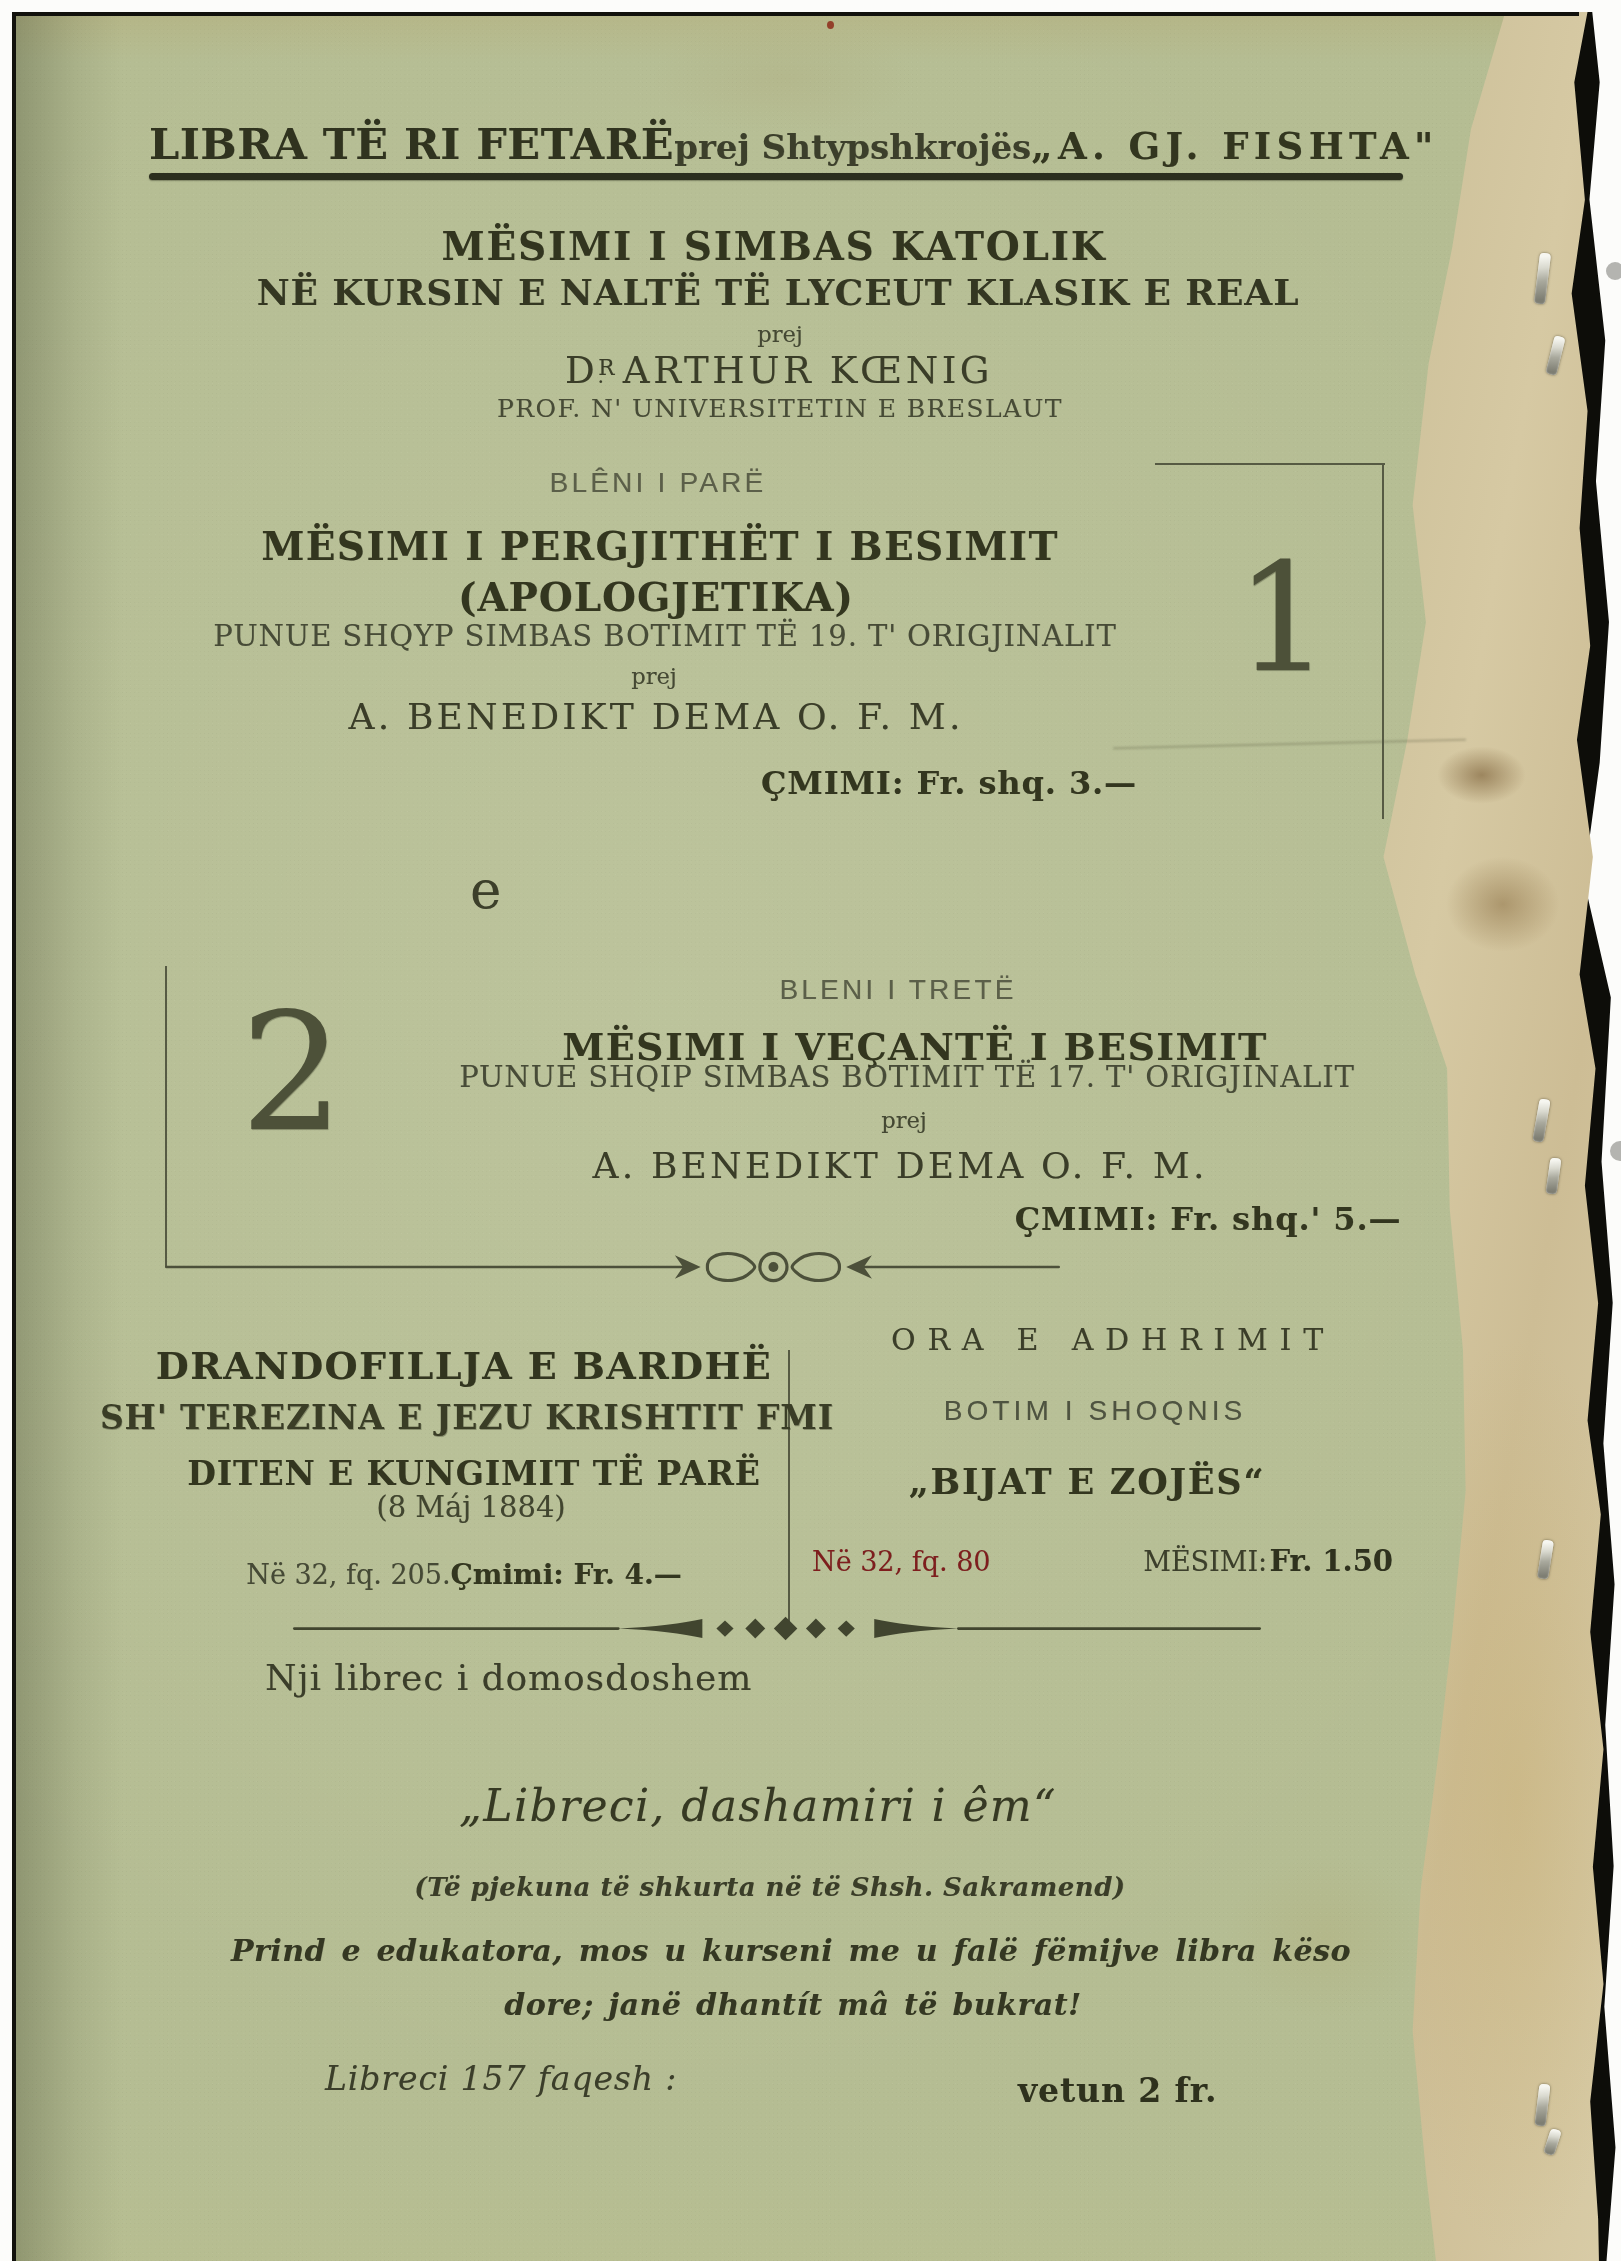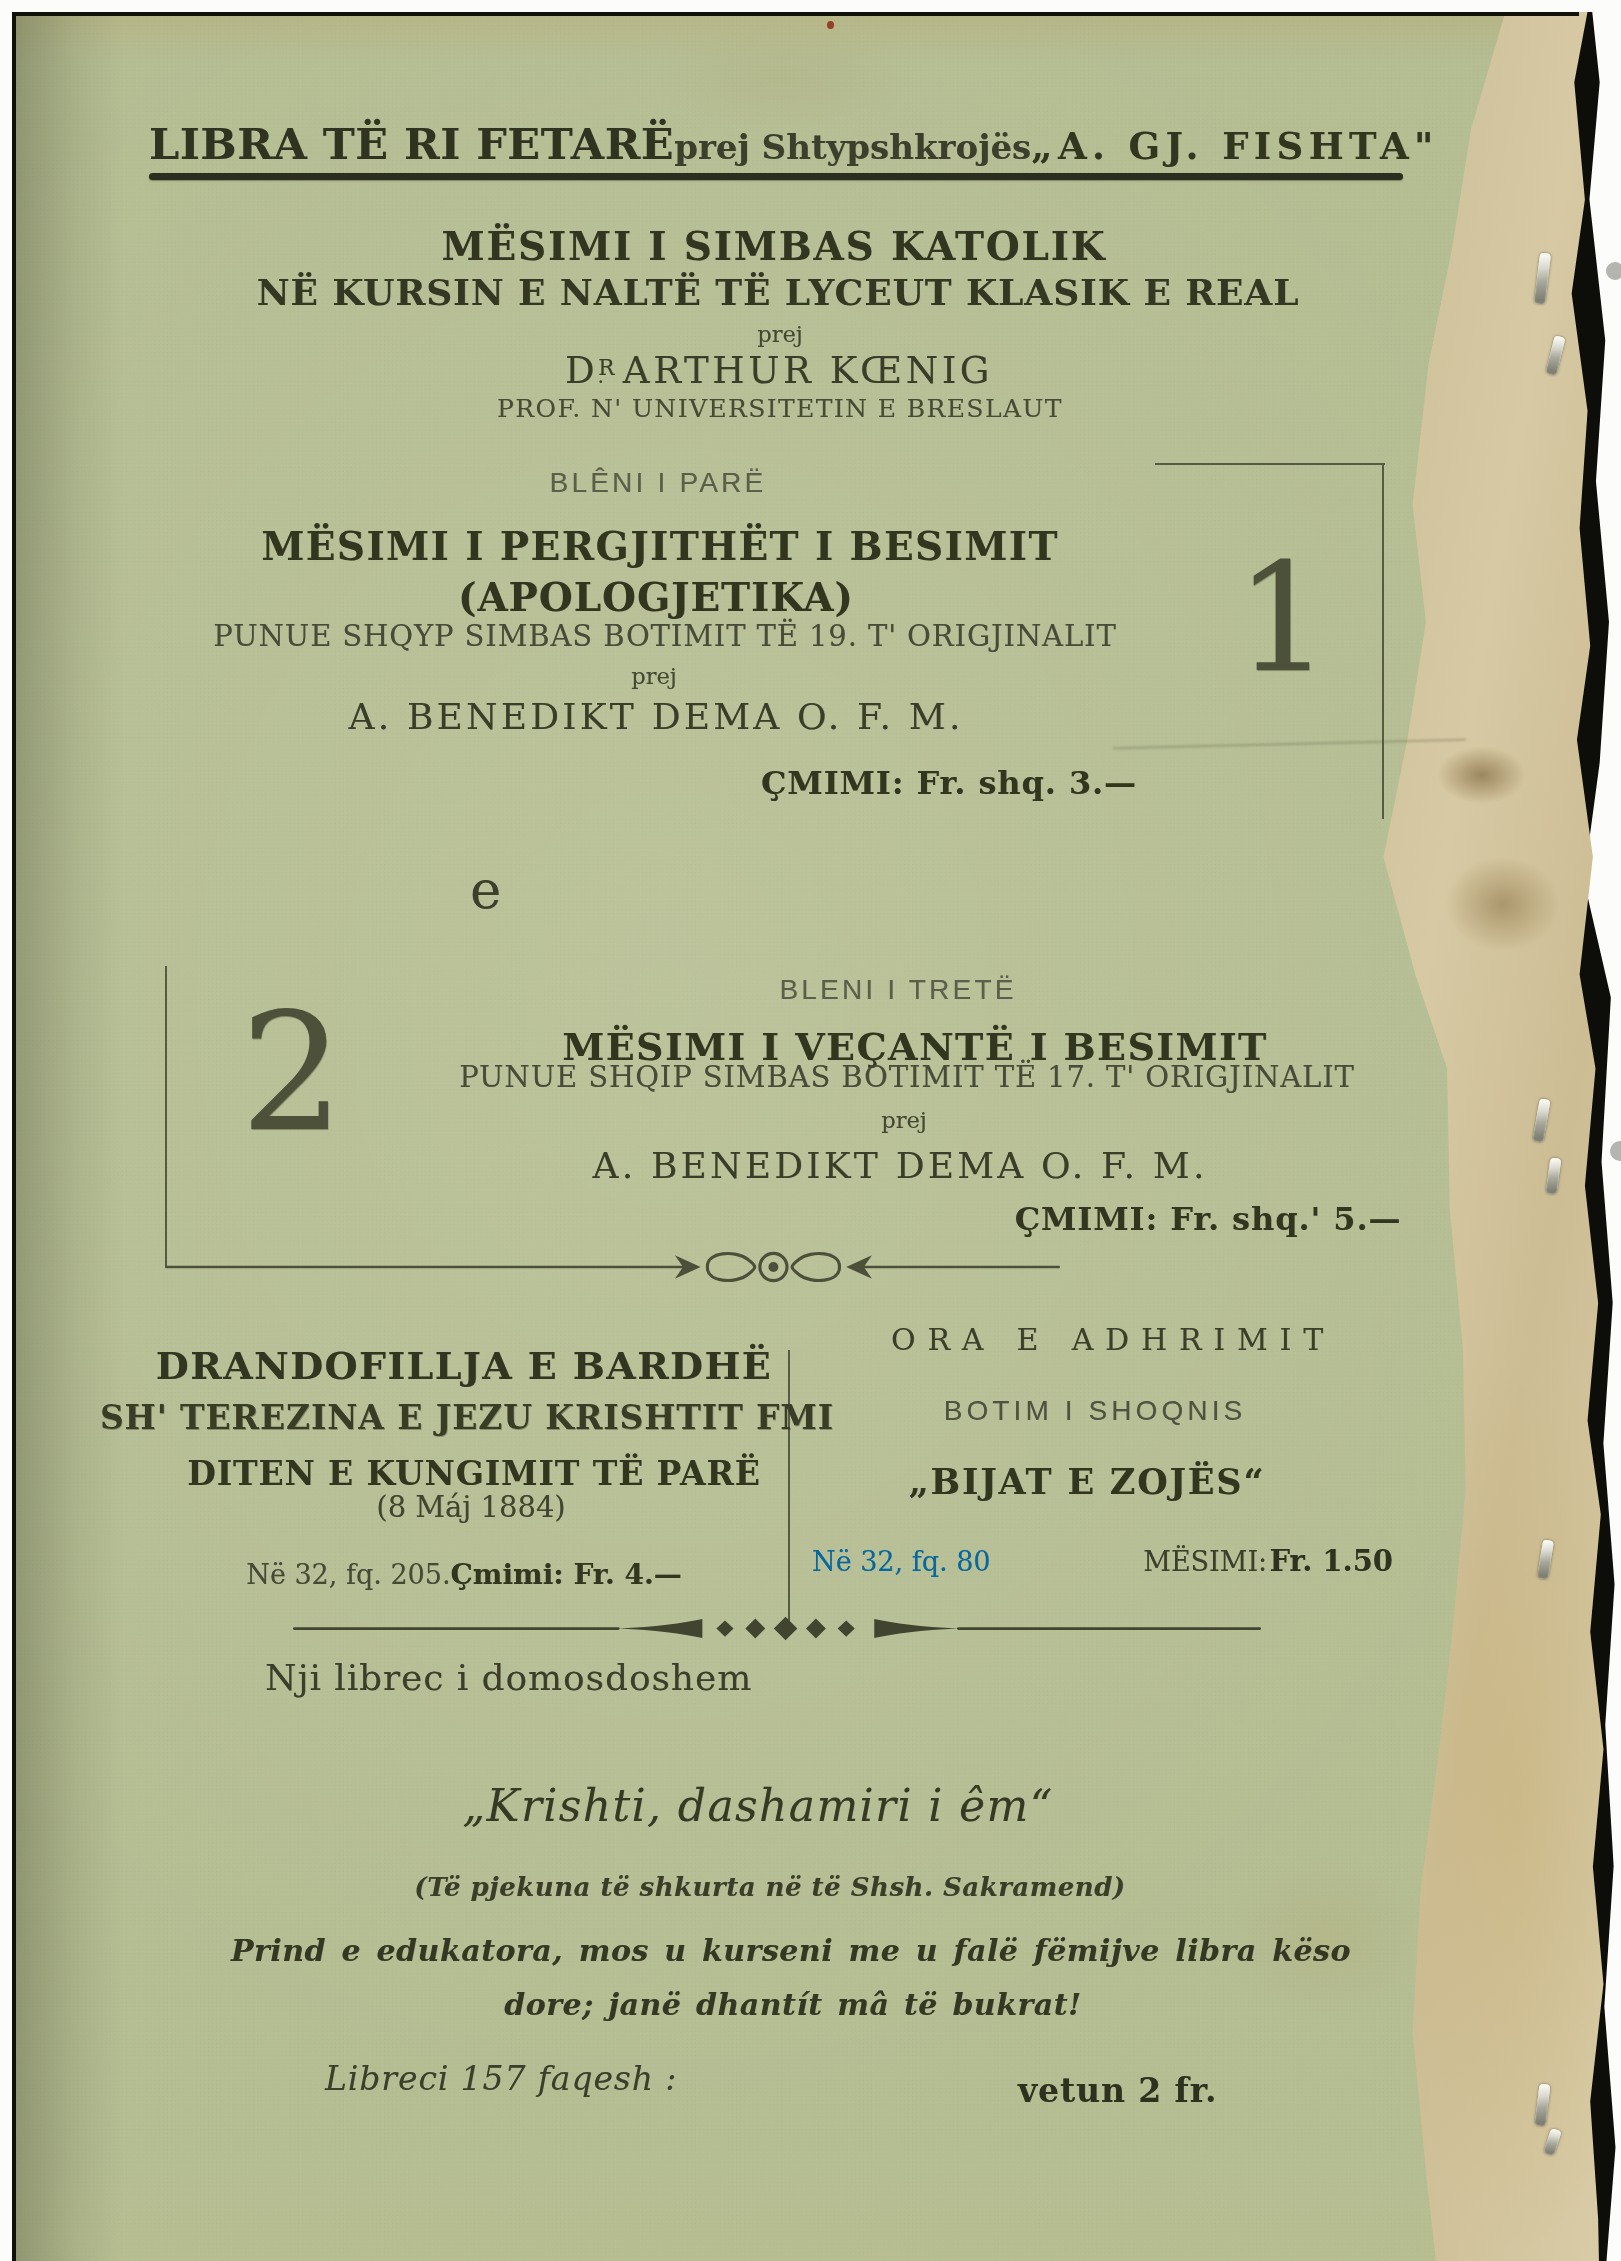--- a/index.html
+++ b/index.html
@@ -145,21 +145,21 @@
   <div class="t serif c" style="left:471px;top:1493px;font-size:29px;color:#41452f;">(8 Máj 1884)</div>
   <div style="position:absolute;left:169px;top:1547px;width:590px;display:flex;justify-content:center;align-items:baseline;">
     <span class="t serif" style="position:static;font-size:27px;color:#454935;">Në 32, fq. 205.</span>
     <span class="t serif b" style="position:static;font-size:28px;color:#33361f;">Çmimi: Fr. 4.—</span>
   </div>
 
   <div class="t serif c" style="left:1113px;top:1325px;font-size:30px;letter-spacing:11.8px;color:#3b3e29;">ORA E ADHRIMIT</div>
   <div class="t sans c" style="left:1095px;top:1397px;font-size:28px;letter-spacing:4.1px;color:#4e5340;font-weight:400;">BOTIM I SHOQNIS</div>
   <div class="t serif b c" style="left:1087px;top:1450px;font-size:35px;letter-spacing:1.8px;color:#33361f;">„BIJAT E ZOJËS“</div>
   <div style="position:absolute;left:812px;top:1547px;width:581px;display:flex;justify-content:space-between;align-items:baseline;">
-    <span class="t serif" style="position:static;font-size:27px;color:#0369a1;">Në 32, fq. 80</span>
+    <span class="t serif" style="position:static;font-size:27px;color:#7f1d1d;">Në 32, fq. 80</span>
     <span style="white-space:nowrap;">
       <span class="t serif" style="position:static;font-size:27px;color:#3c3f2b;">MËSIMI:</span>
       <span class="t serif b" style="position:static;font-size:29px;color:#2f321e;">Fr. 1.50</span>
     </span>
   </div>
 
   <svg style="left:293px;top:1613px;" width="968" height="32" viewBox="0 0 2140 70">
     <g fill="#41452f">
       <rect x="0" y="31" width="722" height="6" rx="3"></rect>
       <path d="M720 34 C800 31 862 22 905 13 L905 55 C862 46 800 37 720 34 Z"></path>
@@ -167,21 +167,21 @@
       <path d="M1022 12 L1044 34 L1022 56 L1000 34 Z"></path>
       <path d="M1089 8 L1115 34 L1089 60 L1063 34 Z"></path>
       <path d="M1156 12 L1178 34 L1156 56 L1134 34 Z"></path>
       <path d="M1223 16 L1242 34 L1223 52 L1204 34 Z"></path>
       <path d="M1470 34 C1390 31 1328 22 1285 13 L1285 55 C1328 46 1390 37 1470 34 Z"></path>
       <rect x="1468" y="31" width="672" height="6" rx="3"></rect>
     </g>
   </svg>
 
   <div class="t serif" style="left:265px;top:1660px;font-size:36px;letter-spacing:0.9px;color:#3b3e2a;">Nji librec i domosdoshem</div>
-  <div class="t serif i c" style="left:758px;top:1784px;font-size:44px;letter-spacing:1.4px;color:#363923;">„Krishti, dashamiri i êm“</div>
+  <div class="t serif i c" style="left:758px;top:1784px;font-size:44px;letter-spacing:1.4px;color:#363923;">„Libreci, dashamiri i êm“</div>
   <div class="t serif b i c" style="left:770px;top:1860px;font-size:26px;letter-spacing:0.5px;color:#3a3d28;">(Të pjekuna të shkurta në të Shsh. Sakramend)</div>
   <div class="t serif b i c" style="left:791px;top:1922px;font-size:30px;letter-spacing:0.5px;word-spacing:4.5px;color:#343722;">Prind e edukatora, mos u kurseni me u falë fëmijve libra këso</div>
   <div class="t serif b i c" style="left:793px;top:1976px;font-size:30px;letter-spacing:0.5px;word-spacing:3.6px;color:#343722;">dore; janë dhantít mâ të bukrat!</div>
   <div class="t serif i" style="left:325px;top:2062px;font-size:33px;letter-spacing:0.9px;color:#3b3e2a;">Libreci 157 faqesh :</div>
   <div class="t serif b" style="left:1018px;top:2060px;font-size:33px;letter-spacing:0.9px;color:#2e311d;">vetun 2 fr.</div>
 
 </div>
 
 
 </body></html>

